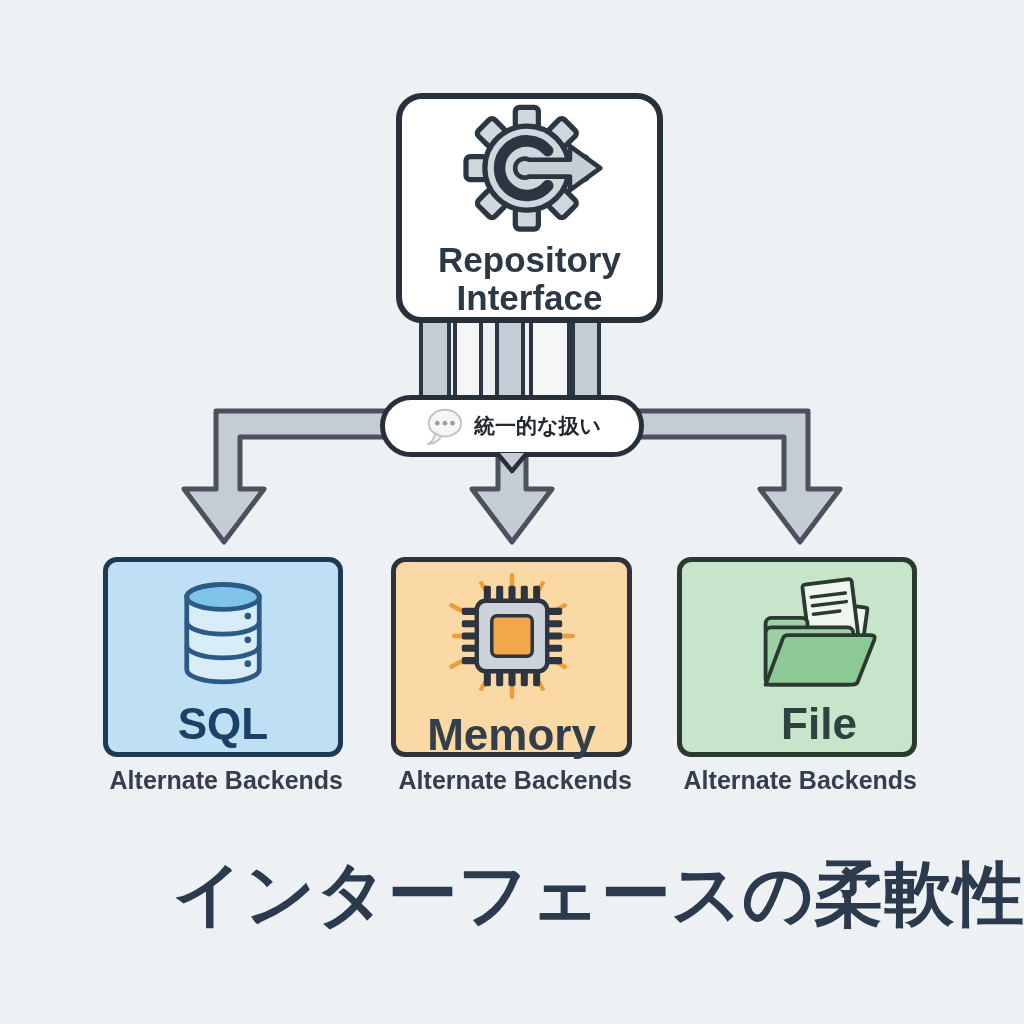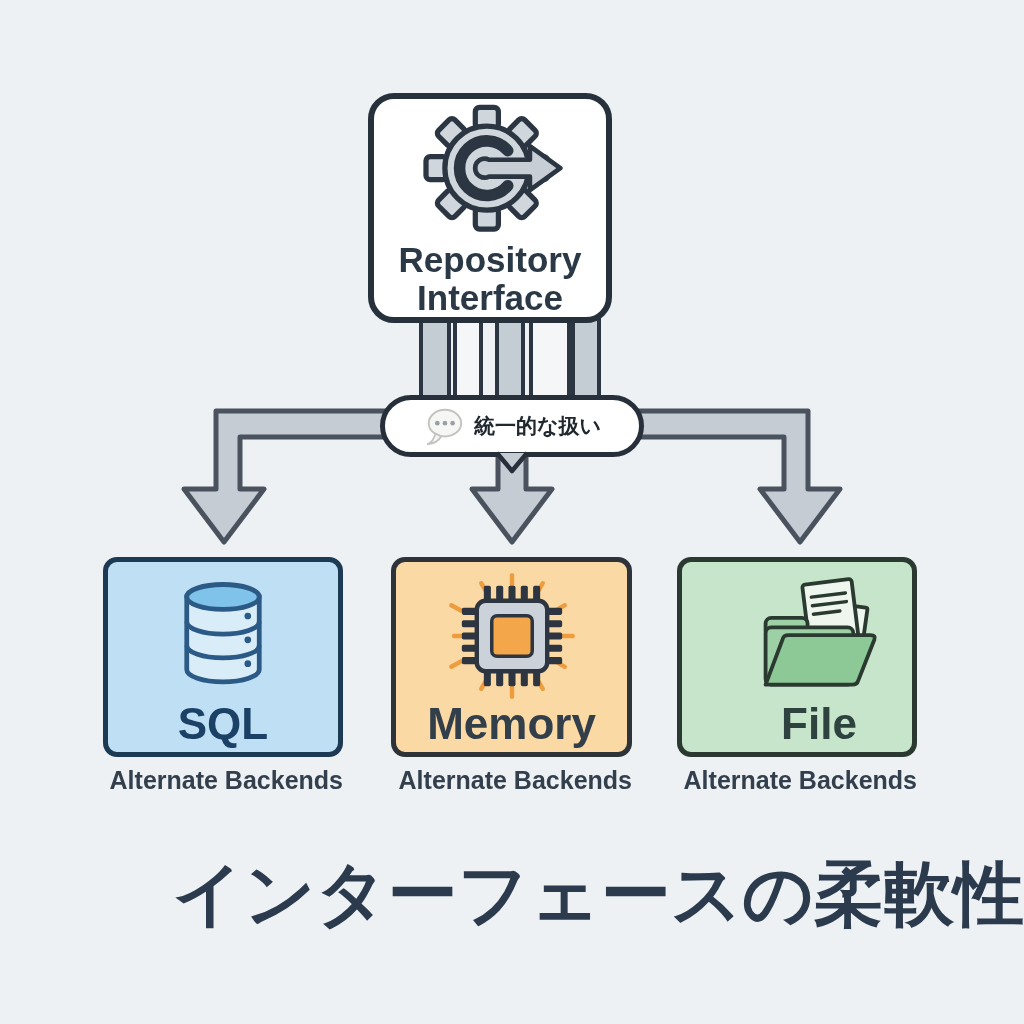--- a/index.html
+++ b/index.html
@@ -9,21 +9,21 @@
     font-family:"Liberation Sans","DejaVu Sans",sans-serif;
     position:relative;
   }
   .canvas{position:absolute;inset:0;width:1024px;height:1024px;}
 
   
   .connectors{position:absolute;left:0;top:0;z-index:1;}
 
   
   .top-node{
-    position:absolute;left:368px;top:93px;width:244px;height:230px;
+    position:absolute;left:396px;top:93px;width:267px;height:230px;
     background:#ffffff;border:6px solid #27313c;border-radius:26px;
     box-sizing:border-box;z-index:2;
     display:flex;flex-direction:column;align-items:center;justify-content:center;
   }
   .top-node .node-icon{margin-top:2px;}
   .top-node .node-label{
     margin-top:4px;text-align:center;
     font-size:35px;font-weight:800;line-height:1.08;color:#2b3845;
     width:210px;word-wrap:break-word;
   }
@@ -40,21 +40,21 @@
   }
   .notch{position:absolute;left:0;top:0;z-index:3;}
 
   
   .card{
     position:absolute;top:557px;height:200px;border-radius:14px;
     box-sizing:border-box;z-index:2;
     display:flex;flex-direction:column;align-items:center;justify-content:flex-start;
   }
   .card-sql{left:103px;width:240px;background:#bfe0f4;border:5px solid #1d3a55;}
-  .card-memory{left:391px;width:241px;background:#fbd9a4;border:5px solid #2d3338;}
+  .card-memory{left:391px;width:241px;background:#fbd9a4;border:5px solid #2d3338;gap:11px;}
   .card-file{left:677px;width:240px;background:#c7e5cb;border:5px solid #2b3a31;padding-left:44px;}
   .card .card-icon{margin-top:10px;height:128px;display:flex;align-items:center;justify-content:center;}
   .card .card-label{font-size:44px;font-weight:800;margin-top:2px;line-height:1;}
   .card-sql .card-label{color:#1c4166;}
   .card-memory .card-label{color:#323f4b;}
   .card-file .card-label{color:#2e433f;}
 
   .caption{
     position:absolute;top:766px;text-align:right;z-index:2;
     font-size:25px;font-weight:700;color:#333f4c;white-space:nowrap;

